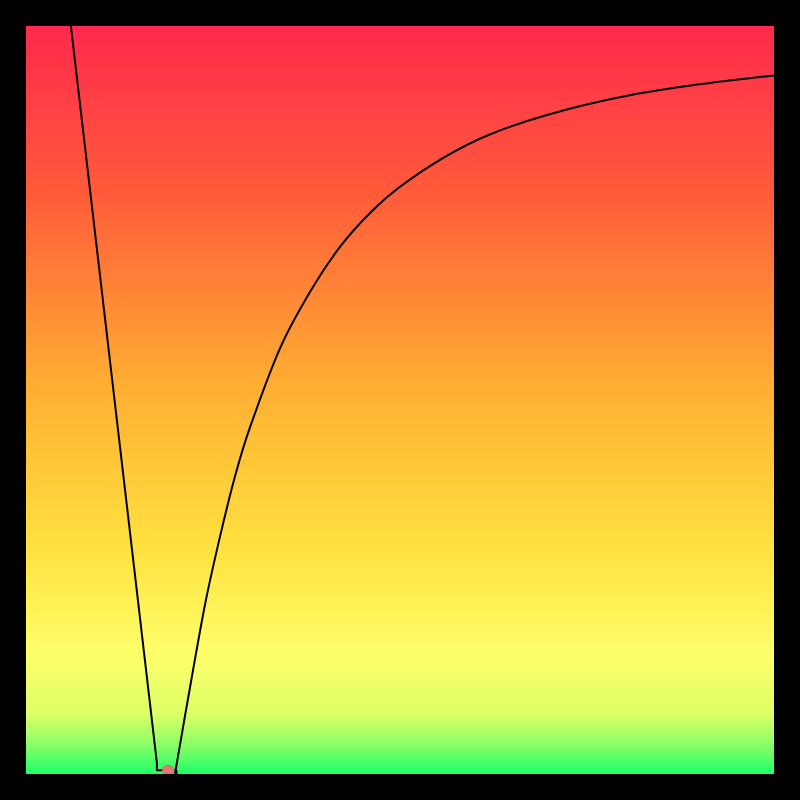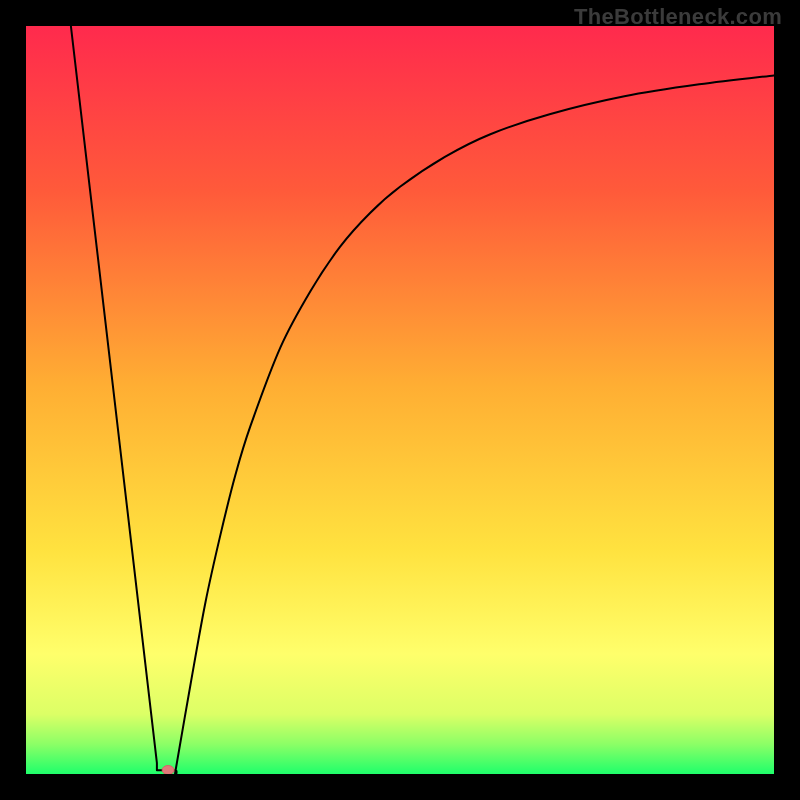--- a/index.html
+++ b/index.html
@@ -46,21 +46,20 @@
     stroke: #000;
     stroke-width: 2;
     stroke-linejoin: round;
     stroke-linecap: round;
   }
 </style>
 </head>
 <body>
 
 <div class="frame">
-  <div class="watermark">TheBottleneck.com</div>
 
   <svg class="plot" viewBox="0 0 748 748" preserveAspectRatio="none">
     <defs>
       <linearGradient id="bg-grad" x1="0" y1="0" x2="0" y2="1">
         <stop offset="0%" stop-color="#ff2a4d"></stop>
         <stop offset="22%" stop-color="#ff5a3a"></stop>
         <stop offset="48%" stop-color="#ffae33"></stop>
         <stop offset="70%" stop-color="#ffe23f"></stop>
         <stop offset="84%" stop-color="#ffff6b"></stop>
         <stop offset="92%" stop-color="#dcff66"></stop>

